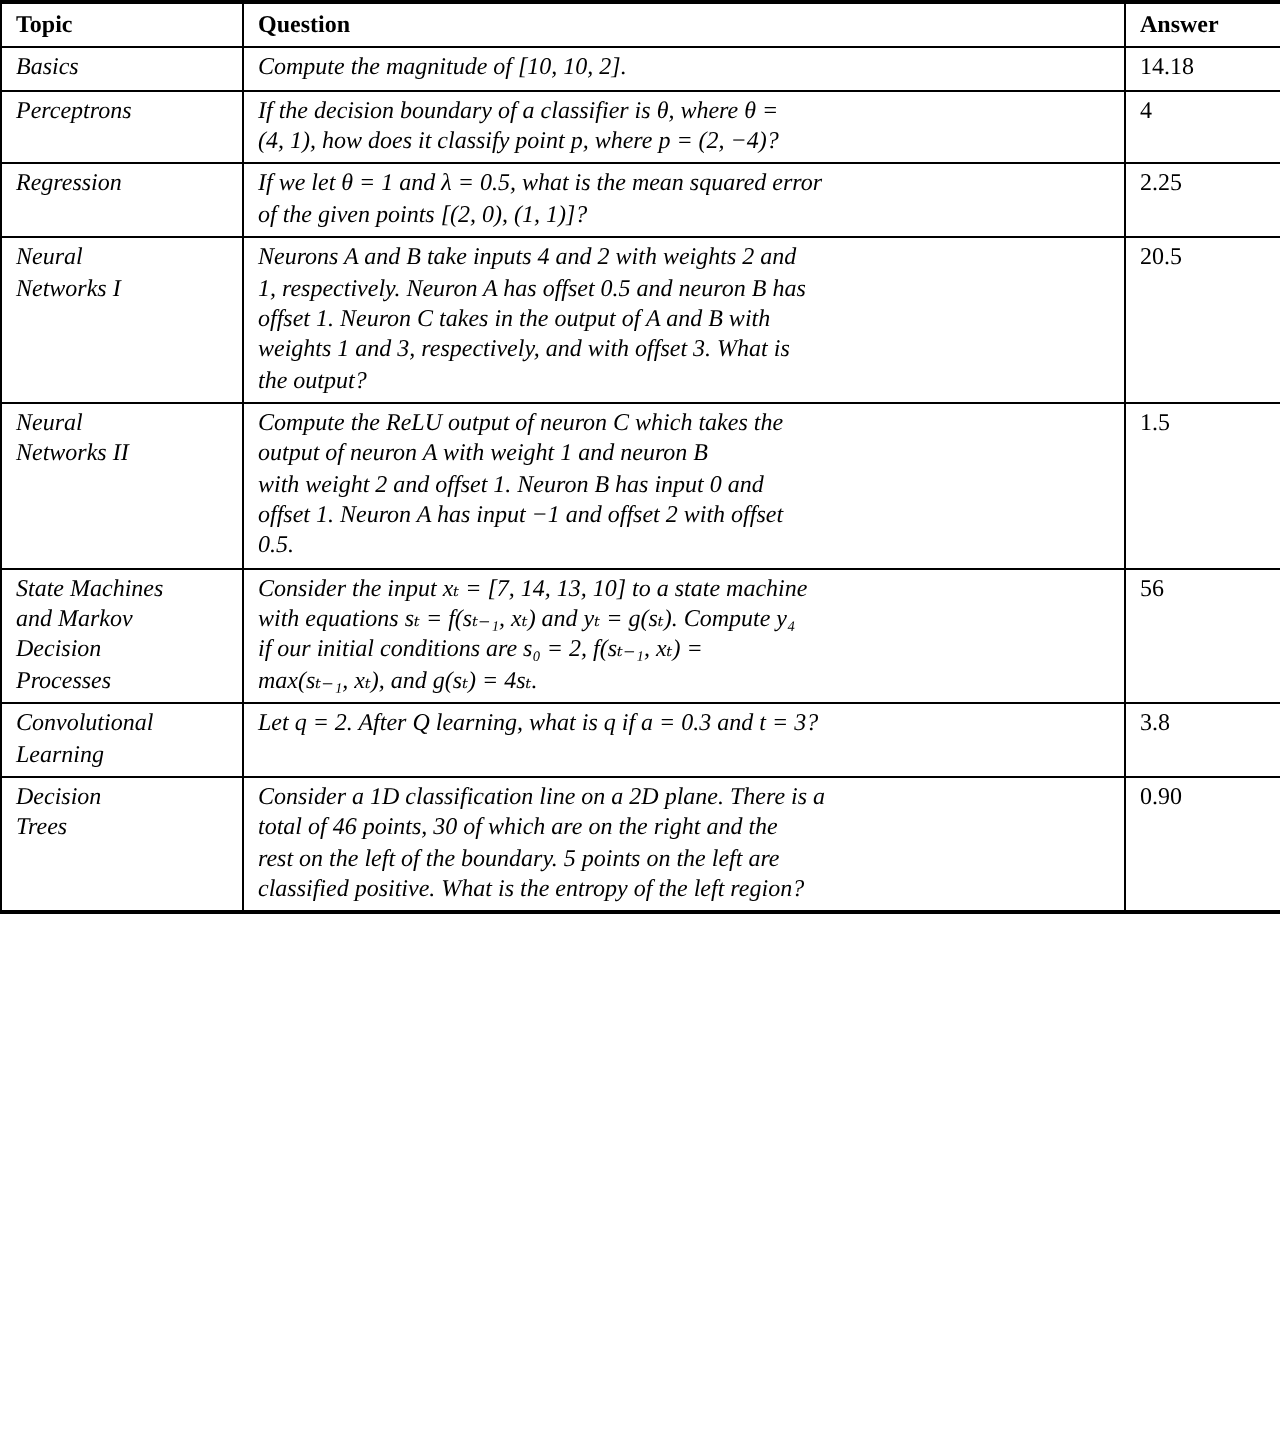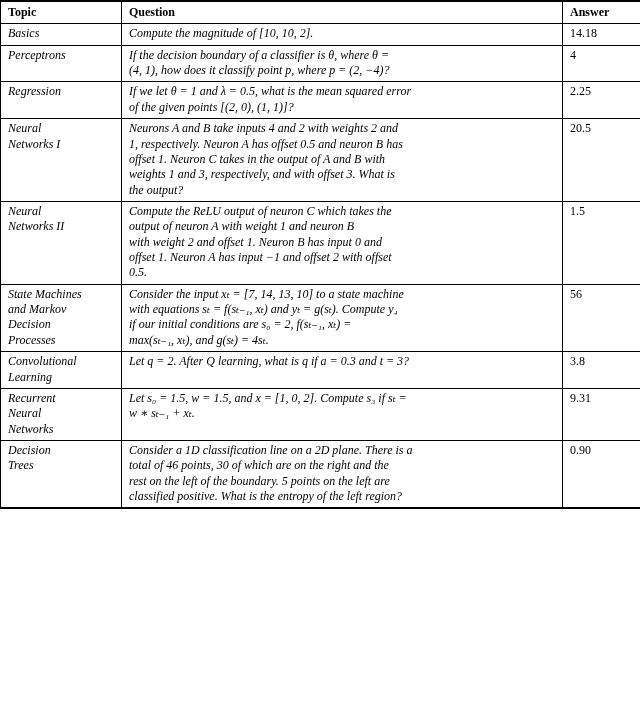--- a/index.html
+++ b/index.html
@@ -111,28 +111,20 @@
 max(sₜ₋₁, xₜ), and g(sₜ) = 4sₜ.</td>
       <td class="answer">56</td>
     </tr>
     <tr>
       <td class="topic">Convolutional
 Learning</td>
       <td class="question">Let q = 2. After Q learning, what is q if a = 0.3 and t = 3?</td>
       <td class="answer">3.8</td>
     </tr>
     <tr>
-      <td class="topic">Recurrent
-Neural
-Networks</td>
-      <td class="question">Let s₀ = 1.5, w = 1.5, and x = [1, 0, 2]. Compute s₃ if sₜ =
-w ∗ sₜ₋₁ + xₜ.</td>
-      <td class="answer">9.31</td>
-    </tr>
-    <tr>
       <td class="topic">Decision
 Trees</td>
       <td class="question">Consider a 1D classification line on a 2D plane. There is a
 total of 46 points, 30 of which are on the right and the
 rest on the left of the boundary. 5 points on the left are
 classified positive. What is the entropy of the left region?</td>
       <td class="answer">0.90</td>
     </tr>
   </tbody>
 </table>

